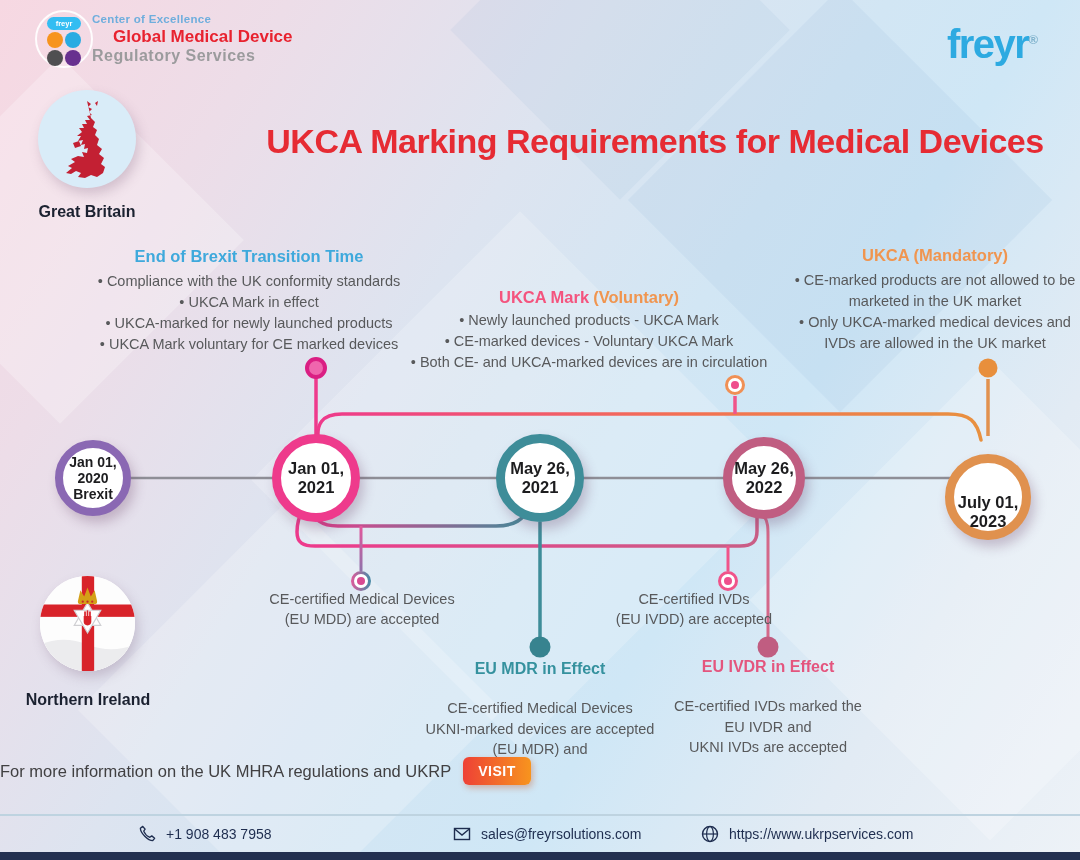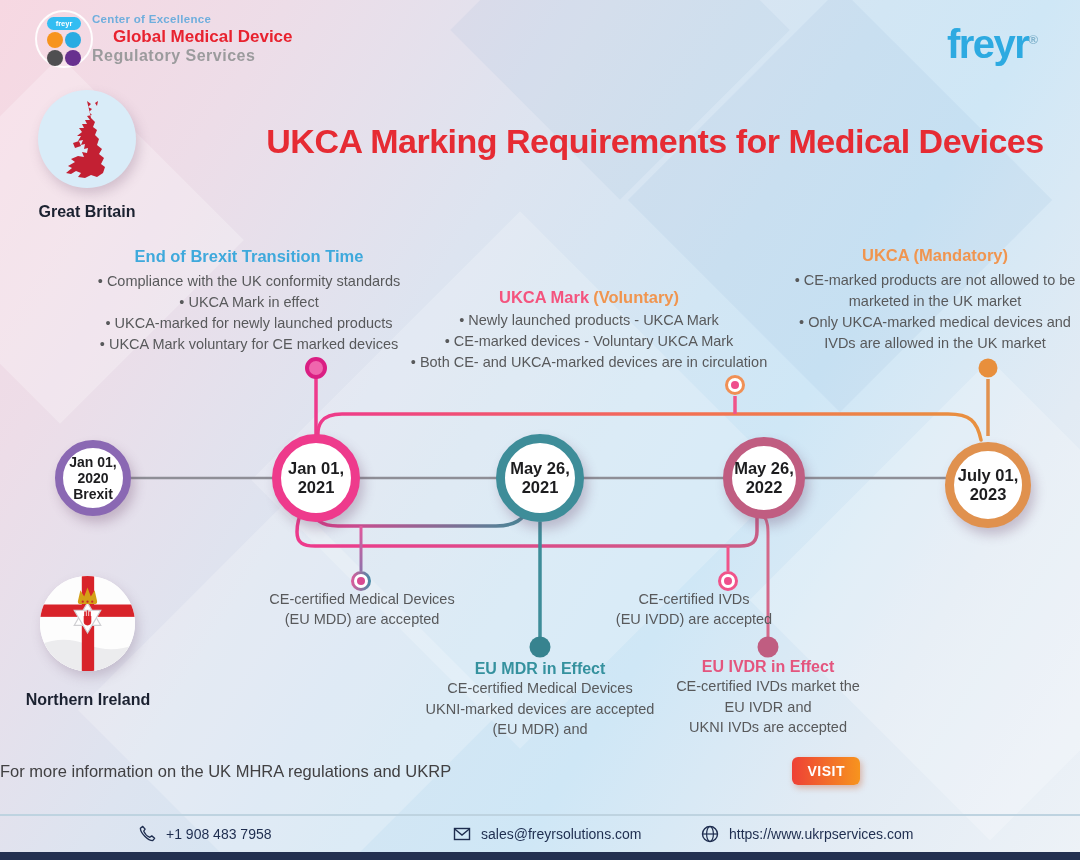--- a/index.html
+++ b/index.html
@@ -62,40 +62,40 @@
   
   .milestone { position:absolute; z-index:2; border-style:solid; border-radius:50%; background:#fff;
     display:flex; flex-direction:column; align-items:center; justify-content:center;
     box-shadow:4px 7px 12px rgba(110,70,105,.3); }
   .mdate { font-weight:bold; color:#1d1d1f; font-size:16.5px; line-height:19px; text-align:center; }
   .m0 { left:55px;  top:440px; width:76px; height:76px; border-width:8px; }
   .m0 .mdate { font-size:14px; line-height:16px; }
   .m1 { left:272px; top:434px; width:88px; height:88px; border-width:9px; }
   .m2 { left:496px; top:434px; width:88px; height:88px; border-width:9px; }
   .m3 { left:723px; top:437px; width:82px; height:82px; border-width:9px; }
-  .m4 { left:945px; top:442px; width:86px; height:86px; border-width:9px; }
+  .m4 { left:945px; top:454px; width:86px; height:86px; border-width:9px;justify-content:flex-end; }
 
   
   .note { position:absolute; z-index:3; text-align:center; font-size:14.5px; color:#58595b; line-height:20px; }
   .note-mdd  { left:222px; top:589px; width:280px; }
   .note-ivdd { left:554px; top:589px; width:280px; }
   .effect { position:absolute; z-index:3; text-align:center; }
-  .effect h3 { font-size:16px; font-weight:bold; margin-bottom:0; }
+  .effect h3 { font-size:16px; font-weight:bold; margin-bottom:20px; }
   .effect ul { list-style:none; }
   .effect li { font-size:14.5px; color:#58595b; line-height:20.5px; }
   .ef-mdr { left:388px; top:660px; width:304px; }
   .ef-mdr h3 { color:#35919e; }
   .ef-ivdr { left:628px; top:658px; width:280px; }
   .ef-ivdr h3 { color:#e4557e; }
 
   
   .connectors { position:absolute; left:0; top:0; z-index:1; }
 
   
-  .cta { position:absolute; left:0; top:757px; width:860px; display:flex; align-items:center; justify-content:space-between; gap:0; z-index:3; }
+  .cta { position:absolute; left:0; top:757px; width:1080px; display:flex; align-items:center; justify-content:flex-start; gap:12px; z-index:3; }
   .cta-text { font-size:16.5px; color:#414042; }
   .visit-btn { border:none; cursor:pointer; color:#fff; font-weight:bold; font-size:14px; letter-spacing:.5px;
     padding:6px 15px; border-radius:6px; background:linear-gradient(90deg,#ee4136,#f7941e);
     box-shadow:2px 3px 6px rgba(200,80,30,.35); font-family:inherit; }
 
   
   .footer-divider { position:absolute; left:0; top:814px; width:1080px; height:2px; background:#bed3e0; z-index:3; }
   .footer-item { position:absolute; top:824px; display:flex; align-items:center; gap:9px; z-index:3;
     color:#1e2d4f; font-size:14px; }
   .fi-phone { left:138px; } .fi-mail { left:452px; } .fi-web { left:700px; }
@@ -286,21 +286,21 @@
 
     <li>CE-certified Medical Devices</li>
         <li>UKNI-marked devices are accepted</li>
         <li>(EU MDR) and</li>
       </ul>
   </div>
   <div class="effect ef-ivdr">
     <h3>EU IVDR in Effect</h3>
     <ul>
 
-    <li>CE-certified IVDs market the</li>
+    <li>CE-certified IVDs marked the</li>
         <li>EU IVDR and</li>
         <li>UKNI IVDs are accepted</li>
       </ul>
   </div>
 
   <div class="cta">
     <span class="cta-text">For more information on the UK MHRA regulations and UKRP</span>
     <button class="visit-btn">VISIT</button>
   </div>
 

